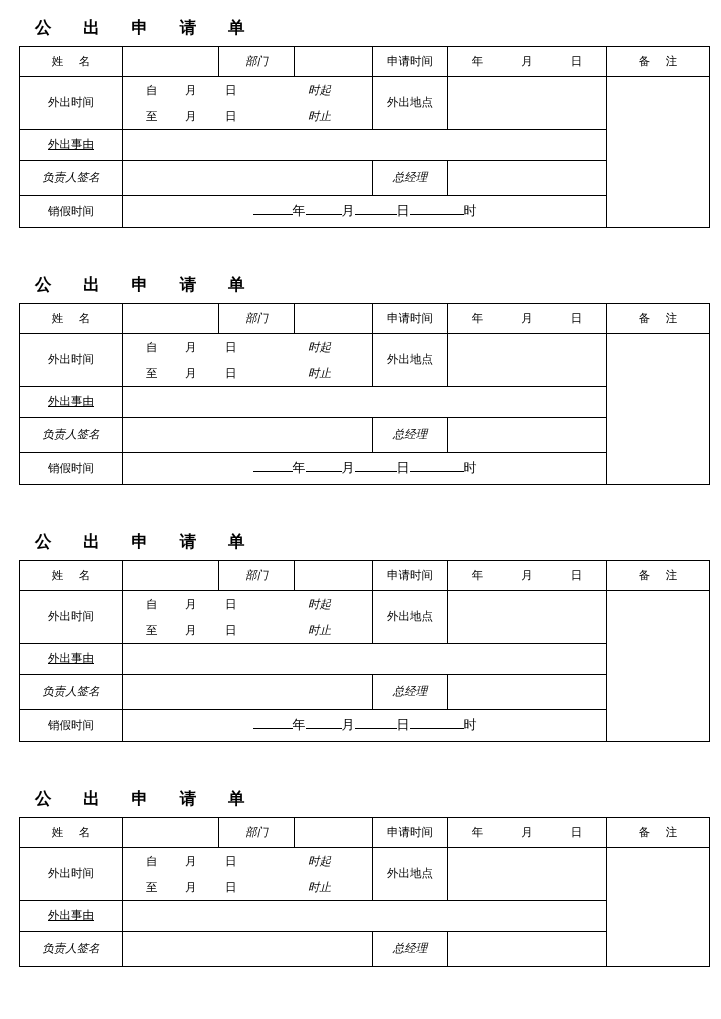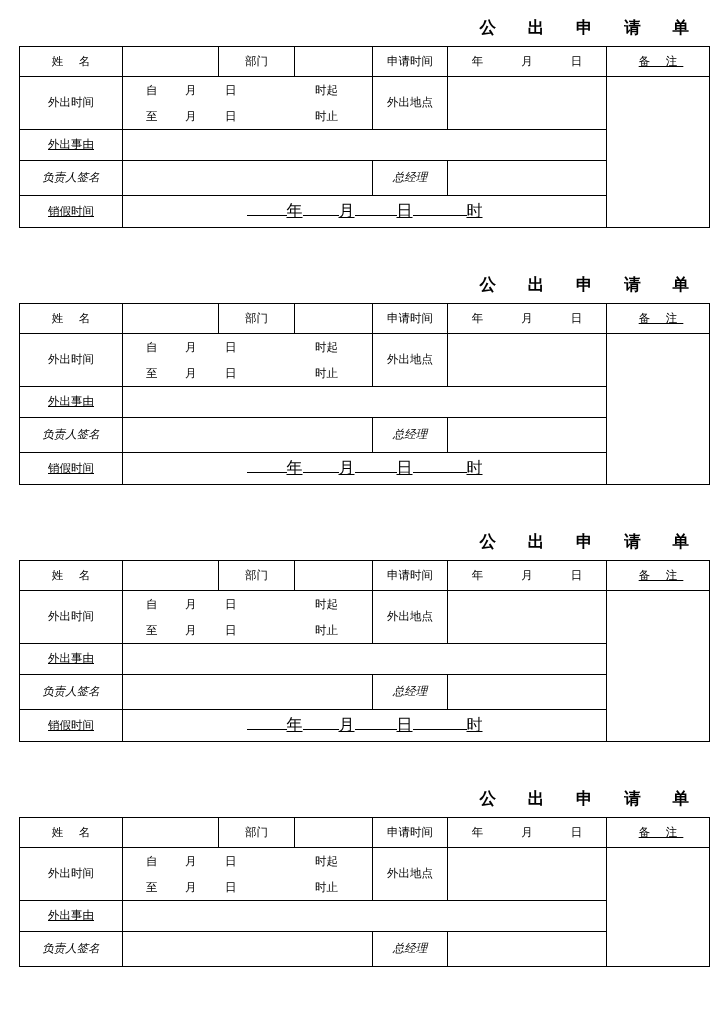--- a/index.html
+++ b/index.html
@@ -24,21 +24,21 @@
   }
 
   
   .form-block {
     position: absolute;
     left: 19px;
     width: 683px;
   }
 
   .form-title {
-    text-align: right;
+    text-align: left;
     font-size: 16.5px;
     font-weight: bold;
     letter-spacing: 13px;
     text-indent: 13px;
     line-height: 1;
     margin: 0 0 9px 0;
     padding-left: 3px;
     white-space: nowrap;
   }
 
@@ -53,31 +53,31 @@
     padding: 0;
     vertical-align: middle;
     text-align: center;
     font-size: 11.5px;
     line-height: 1.25;
   }
 
   
   .c1 { width: 102px; }
   .c2 { width: 95px; }
-  .c3 { width: 75px; }
+  .c3 { width: 75px; font-style: italic; }
   .c4 { width: 77px; }
   .c5 { width: 74px; }
   .c6 { width: 158px; }
-  .c7 { width: 102px; text-decoration: underline; }
+  .c7 { width: 102px; }
 
   .r-head   { height: 30px; }
   .r-time   { height: 53px; }
   .r-reason { height: 31px; text-decoration: underline; }
   .r-sign   { height: 35px; font-style: italic; }
-  .r-销假   { height: 32px; text-decoration: underline; }
+  .r-销假   { height: 32px; }
 
   .lbl-wide { letter-spacing: 6px; text-indent: 6px; }
 
   .ymd {
     letter-spacing: 0;
     text-decoration: underline;
   }
   .ymd span { display: inline-block; }
   .ymd .gap { width: 38px; }
 
@@ -93,25 +93,25 @@
     line-height: 26px;
     white-space: nowrap;
   }
   .outtime-line .p {
     position: absolute;
     top: 0;
   }
   .p-from { left: 23px; }
   .p-yue  { left: 62px; }
   .p-ri   { left: 102px; }
-  .p-shi  { left: 192px; }
+  .p-shi  { left: 185px; font-style: italic; }
 
   
   .xj-line {
-    font-size: 16px;
+    font-size: 13px;
     letter-spacing: 0;
     white-space: nowrap;
     margin-top: 28px;
   }
   .xj-line u {
     text-decoration: none;
     border-bottom: 1px solid #000;
     display: inline-block;
   }
   .u1 { width: 40px; }

